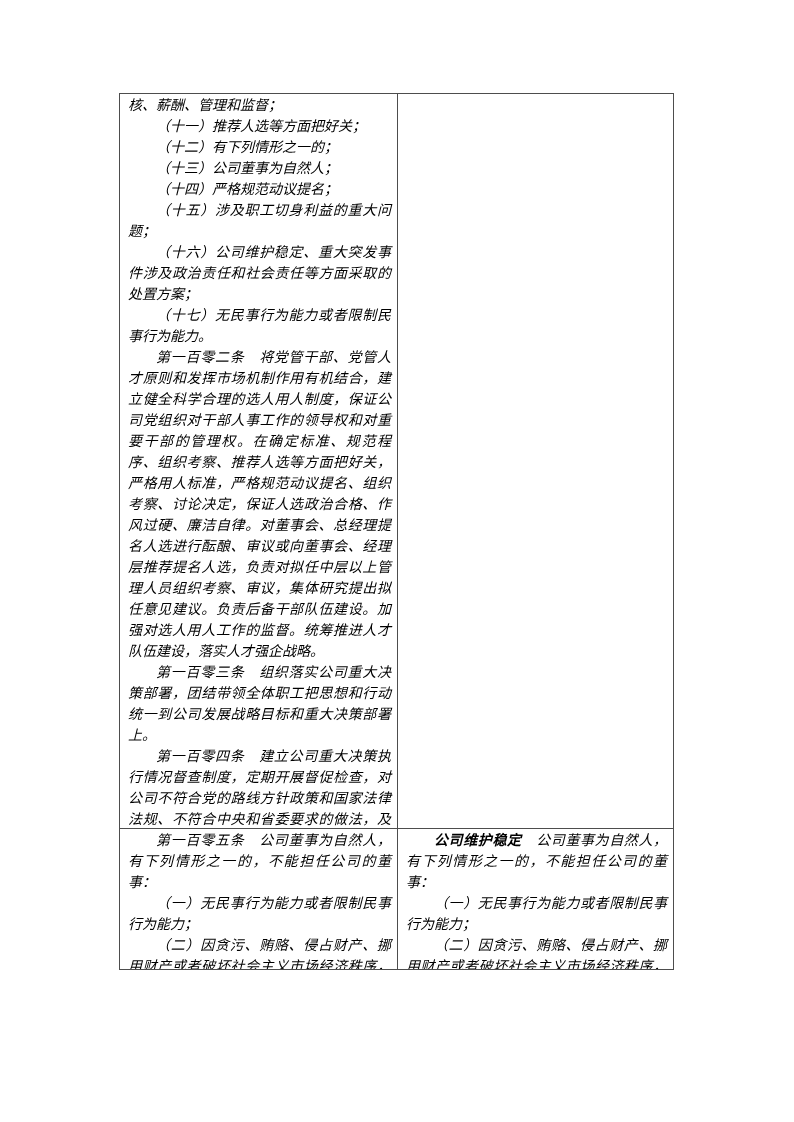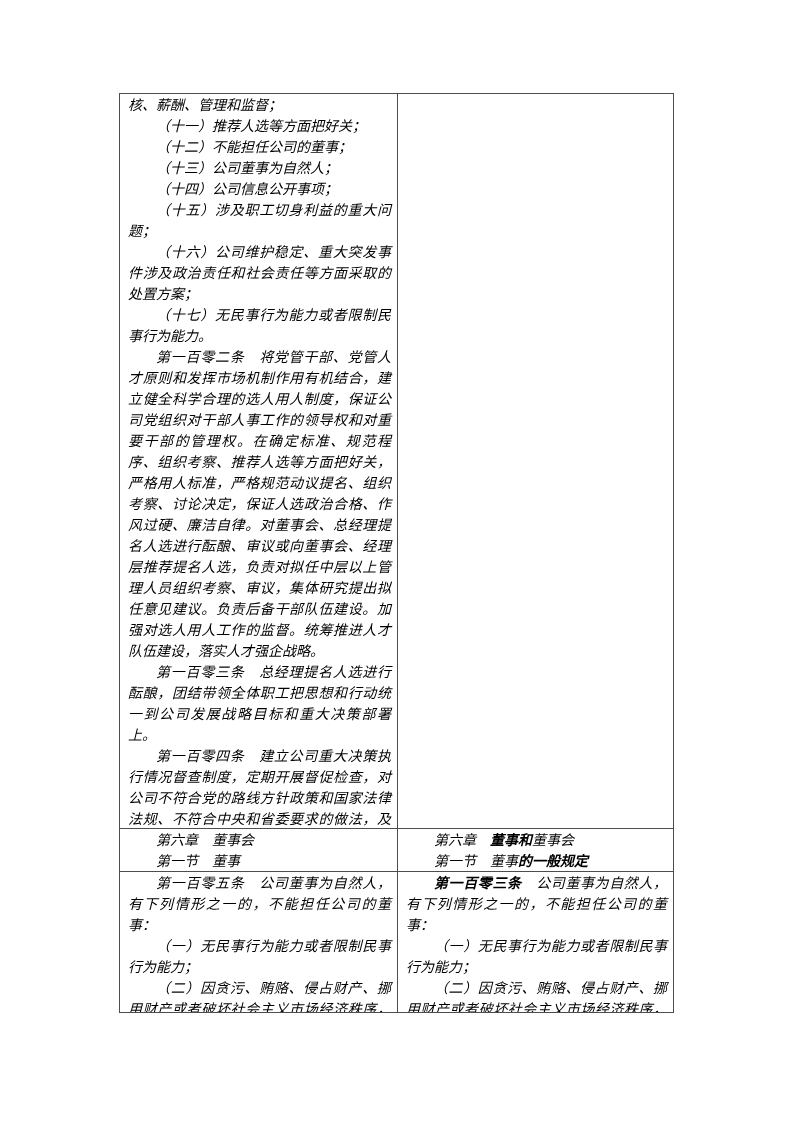--- a/index.html
+++ b/index.html
@@ -53,59 +53,45 @@
   <colgroup>
     <col style="width:278px">
     <col style="width:276px">
   </colgroup>
   <tbody>
       <tr class="row-0">
         <td>
           <div class="cell-content">
             <p class="para no-indent"><span>核、薪酬、管理和监督；</span></p>
             <p class="para"><span>（十一）推荐人选等方面把好关；</span></p>
-            <p class="para"><span>（十二）不能担任公司的董事；</span></p>
+            <p class="para"><span>（十二）有下列情形之一的；</span></p>
             <p class="para"><span>（十三）公司董事为自然人；</span></p>
-            <p class="para"><span>（十四）公司信息公开事项；</span></p>
+            <p class="para"><span>（十四）严格规范动议提名；</span></p>
             <p class="para"><span>（十五）涉及职工切身利益的重大问题；</span></p>
             <p class="para"><span>（十六）公司维护稳定、重大突发事件涉及政治责任和社会责任等方面采取的处置方案；</span></p>
             <p class="para"><span>（十七）无民事行为能力或者限制民事行为能力。</span></p>
             <p class="para"><span>第一百零二条　将党管干部、党管人才原则和发挥市场机制作用有机结合，建立健全科学合理的选人用人制度，保证公司党组织对干部人事工作的领导权和对重要干部的管理权。在确定标准、规范程序、组织考察、推荐人选等方面把好关，严格用人标准，严格规范动议提名、组织考察、讨论决定，保证人选政治合格、作风过硬、廉洁自律。对董事会、总经理提名人选进行酝酿、审议或向董事会、经理层推荐提名人选，负责对拟任中层以上管理人员组织考察、审议，集体研究提出拟任意见建议。负责后备干部队伍建设。加强对选人用人工作的监督。统筹推进人才队伍建设，落实人才强企战略。</span></p>
-            <p class="para"><span>第一百零三条　总经理提名人选进行酝酿，团结带领全体职工把思想和行动统一到公司发展战略目标和重大决策部署上。</span></p>
+            <p class="para"><span>第一百零三条　组织落实公司重大决策部署，团结带领全体职工把思想和行动统一到公司发展战略目标和重大决策部署上。</span></p>
             <p class="para"><span>第一百零四条　建立公司重大决策执行情况督查制度，定期开展督促检查，对公司不符合党的路线方针政策和国家法律法规、不符合中央和省委要求的做法，及时提出纠正意见，得不到纠正的及时向上级党组织报告。</span></p>
           </div>
         </td>
         <td>
           <div class="cell-content"></div>
-        </td>
-      </tr>
-      <tr class="row-1">
-        <td>
-          <div class="cell-content">
-            <p class="para"><span>第六章　董事会</span></p>
-            <p class="para"><span>第一节　董事</span></p>
-          </div>
-        </td>
-        <td>
-          <div class="cell-content">
-            <p class="para"><span>第六章　</span><span class="bold">董事和</span><span>董事会</span></p>
-            <p class="para"><span>第一节　董事</span><span class="bold">的一般规定</span></p>
-          </div>
         </td>
       </tr>
       <tr class="row-2">
         <td>
           <div class="cell-content">
             <p class="para"><span>第一百零五条　公司董事为自然人，有下列情形之一的，不能担任公司的董事：</span></p>
             <p class="para"><span>（一）无民事行为能力或者限制民事行为能力；</span></p>
             <p class="para"><span>（二）因贪污、贿赂、侵占财产、挪用财产或者破坏社会主义市场经济秩序，被判处刑罚，</span></p>
           </div>
         </td>
         <td>
           <div class="cell-content">
-            <p class="para"><span class="bold">第一百零三条</span><span>　公司董事为自然人，有下列情形之一的，不能担任公司的董事：</span></p>
+            <p class="para"><span class="bold">公司维护稳定</span><span>　公司董事为自然人，有下列情形之一的，不能担任公司的董事：</span></p>
             <p class="para"><span>（一）无民事行为能力或者限制民事行为能力；</span></p>
             <p class="para"><span>（二）因贪污、贿赂、侵占财产、挪用财产或者破坏社会主义市场经济秩序，被判处刑罚，或者因犯罪被剥夺政治权利，执行</span></p>
           </div>
         </td>
       </tr>
     </tbody>
 </table>
 
 </body></html>

